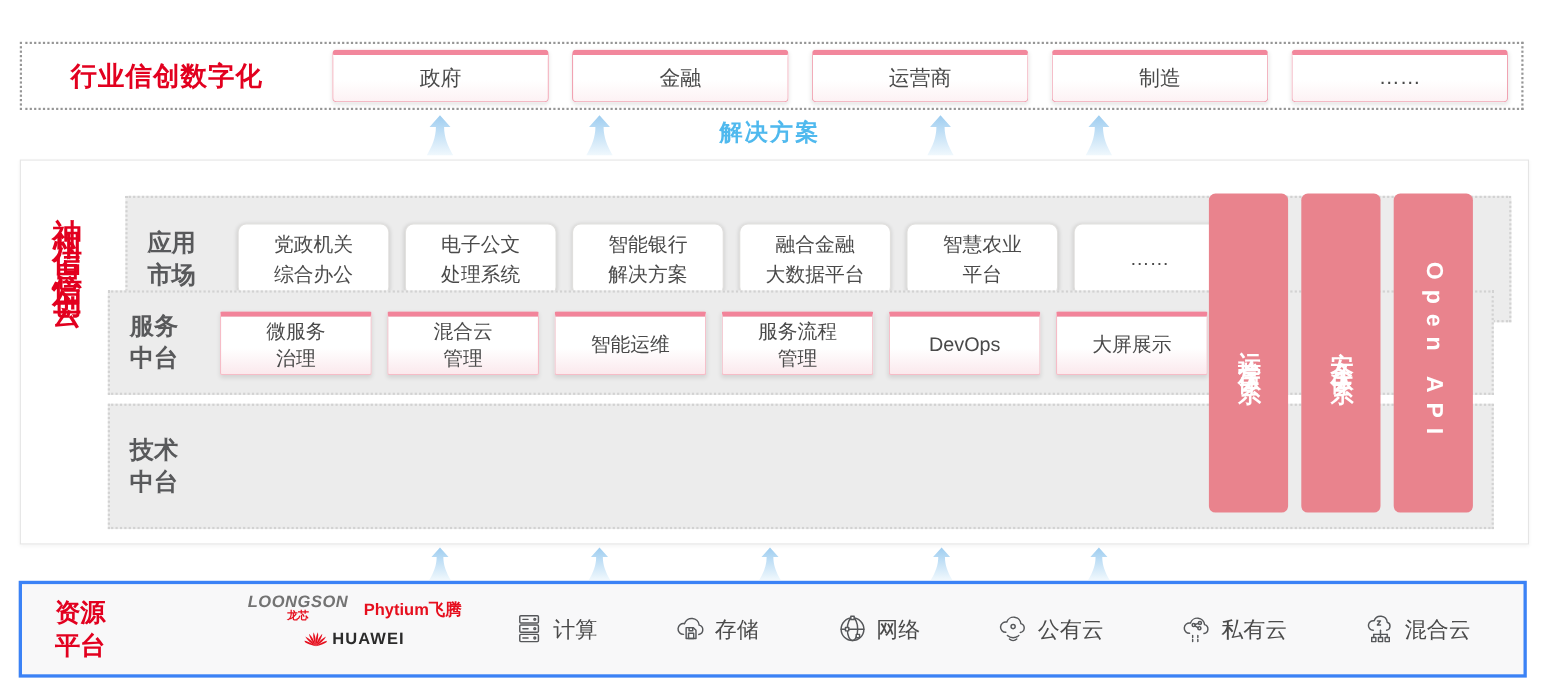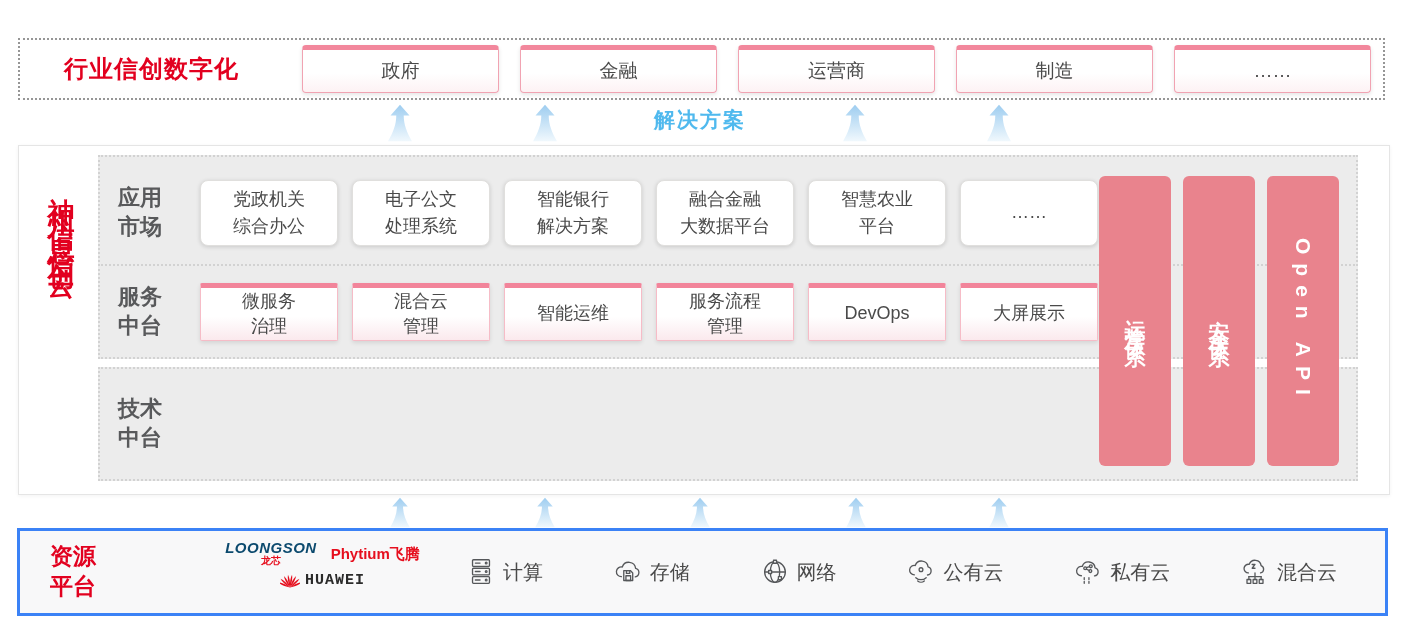--- a/index.html
+++ b/index.html
@@ -29,21 +29,21 @@
     background:#fff; border:1px solid #e5e5e5; box-shadow:0 1px 4px rgba(0,0,0,.05); }
   .platform-title { position:absolute; left:24px; top:30px; writing-mode:vertical-rl;
     text-orientation:upright; font-size:27px; font-weight:bold; color:#e2001f; letter-spacing:13px; }
   .prow { position:absolute; left:79px; width:1260px; background:#ececec;
     border:2px dotted #d2d2d2; display:flex; align-items:center; }
   .prow-label { width:66px; margin-left:18px; font-size:22px; font-weight:bold; color:#58595b;
     white-space:pre-line; line-height:1.3; text-align:left; flex:none; }
   .boxes { display:flex; gap:14px; margin-left:16px; align-items:center; }
   .pre { white-space:pre-line; }
 
-  .row-app    { top:9px;  height:115px; }
+  .row-app    { top:32px;  height:115px;margin-left:16px; }
   .row-svc    { top:118px; height:95px; }
   .row-tech   { top:221px; height:114px; }
 
   .app-box { width:138px; height:66px; background:#fff; border:1px solid #e0dfdd; border-radius:8px;
     box-shadow:0 1px 4px rgba(0,0,0,.15); display:flex; align-items:center; justify-content:center;
     font-size:18px; color:#4a4a4a; line-height:1.45; text-align:center; }
   .svc-box { width:138px; height:58px; background:linear-gradient(#ffffff 55%, #fbe9ed);
     border:1px solid #f6bcc7; border-top:5px solid #f2849a; border-radius:2px;
     box-shadow:0 2px 4px rgba(0,0,0,.10); display:flex; align-items:center; justify-content:center;
     font-size:18px; color:#4a4a4a; line-height:1.35; text-align:center; }
@@ -60,25 +60,25 @@
   .pillar-1 { left:1080px; } .pillar-2 { left:1164px; } .pillar-3 { left:1248px; }
 
   
   .resources { position:absolute; left:17px; top:528px; width:1371px; height:88px;
     background:#f8f8f9; border:3px solid #3b82f6; }
   .res-label { position:absolute; left:30px; top:50%; transform:translateY(-50%);
     font-size:23px; font-weight:bold; color:#e2001f; white-space:pre-line; line-height:1.3; }
   .vendors { position:absolute; left:195px; top:8px; width:215px; text-align:center; }
   .vendor-top { display:flex; align-items:flex-start; gap:14px; justify-content:center; }
   .loongson { display:inline-block; text-align:center; }
-  .loongson-en { font-size:15px; font-weight:bold; font-style:italic; color:#0c4a6e; letter-spacing:.5px; }
+  .loongson-en { font-size:15px; font-weight:bold; font-style:italic; color:#737373; letter-spacing:.5px; }
   .loongson-cn { font-size:10px; font-weight:bold; color:#e60f1e; line-height:1; }
   .phytium { font-size:15px; font-weight:bold; color:#e60f1e; margin-top:6px; }
   .huawei { display:flex; align-items:center; justify-content:center; gap:5px; margin-top:5px; }
-  .huawei-text { font-size:15px; font-weight:bold; color:#2b2b2b; letter-spacing:1px;font-family:Liberation Mono, monospace; }
+  .huawei-text { font-size:15px; font-weight:bold; color:#2b2b2b; letter-spacing:1px; }
   .res-items { position:absolute; left:445px; right:48px; top:0; bottom:0;
     display:flex; align-items:center; justify-content:space-between; }
   .res-item { display:flex; align-items:center; gap:6px; }
   .res-item-label { font-size:20px; color:#4a4a4a; }
   .icon32 { width:32px; height:32px; flex:none; }
   .lineicon { stroke:#55575a; stroke-width:1.4; fill:none; stroke-linecap:round; stroke-linejoin:round; }
 </style>
 </head>
 <body>
 

